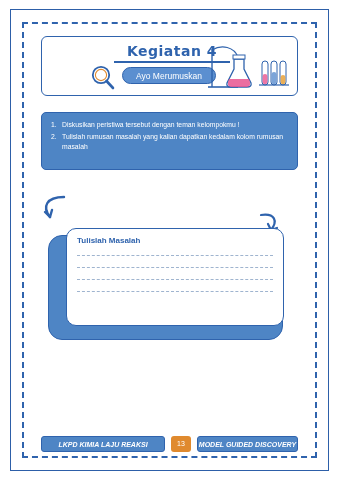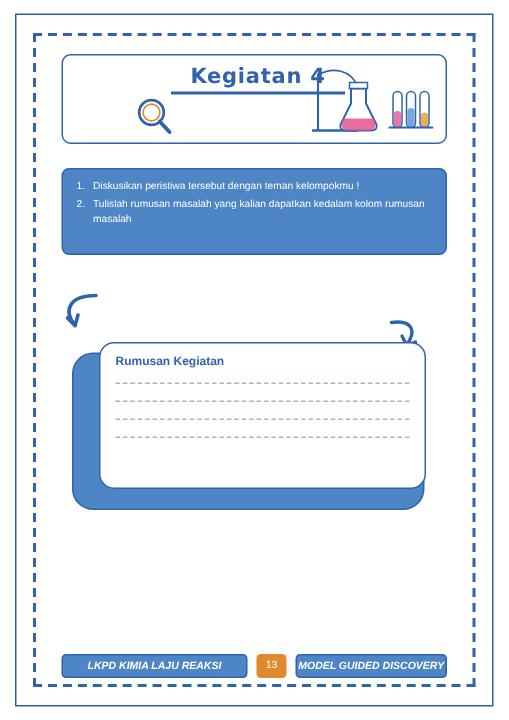--- a/index.html
+++ b/index.html
@@ -264,20 +264,21 @@
     <div class="title-underline"></div>
 
     <span class="magnifier">
       <svg width="26" height="26" viewBox="0 0 26 26">
         <circle cx="11" cy="10" r="8.2" fill="#ffffff" stroke="#2f63ad" stroke-width="1.8"></circle>
         <circle cx="11" cy="10" r="5.6" fill="#ffffff" stroke="#e08a2e" stroke-width="1.1"></circle>
         <line x1="16.5" y1="16" x2="23" y2="23" stroke="#2f63ad" stroke-width="2.6" stroke-linecap="round"></line>
       </svg>
     </span>
 
+    <div class="pill">Ayo Merumuskan</div>
 
     <span class="lab-icon">
       <svg width="85" height="52" viewBox="0 0 85 52">
 
         <line x1="8" y1="46" x2="8" y2="8" stroke="#2f63ad" stroke-width="1.4"></line>
         <line x1="4" y1="46" x2="34" y2="46" stroke="#2f63ad" stroke-width="1.6"></line>
 
         <path d="M8 9 C 18 3, 30 6, 34 16" fill="none" stroke="#2f63ad" stroke-width="1.2"></path>
 
         <path d="M30 18 L30 28 L23 42 Q22 46 27 46 L43 46 Q48 46 47 42 L40 28 L40 18 Z" fill="#ffffff" stroke="#2f63ad" stroke-width="1.3"></path>
@@ -315,21 +316,21 @@
 
   <span class="arrow-right">
     <svg width="22" height="22" viewBox="0 0 22 22">
       <path d="M3 4 C 17 2, 20 10, 13 19" fill="none" stroke="#2f63ad" stroke-width="2.2" stroke-linecap="round"></path>
       <path d="M13 19 L10 13 M13 19 L19 17" fill="none" stroke="#2f63ad" stroke-width="2.2" stroke-linecap="round"></path>
     </svg>
   </span>
 
   <div class="answer-shadow"></div>
   <div class="answer-inner">
-    <div class="answer-label">Rumusan Kegiatan</div>
+    <div class="answer-label">Tulislah Masalah</div>
     <div class="lines">
       <div class="line"></div>
       <div class="line"></div>
       <div class="line"></div>
       <div class="line"></div>
     </div>
   </div>
 
   <div class="footer">
     <div class="footer-left">LKPD KIMIA LAJU REAKSI</div>

